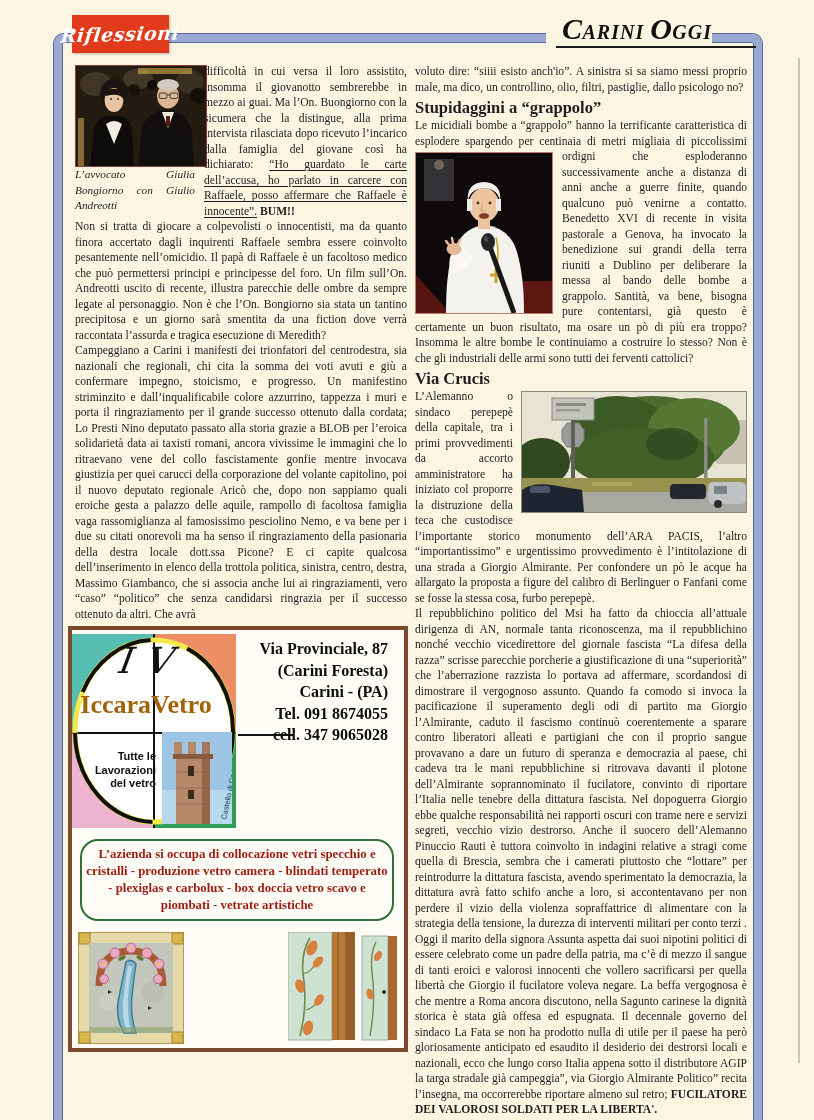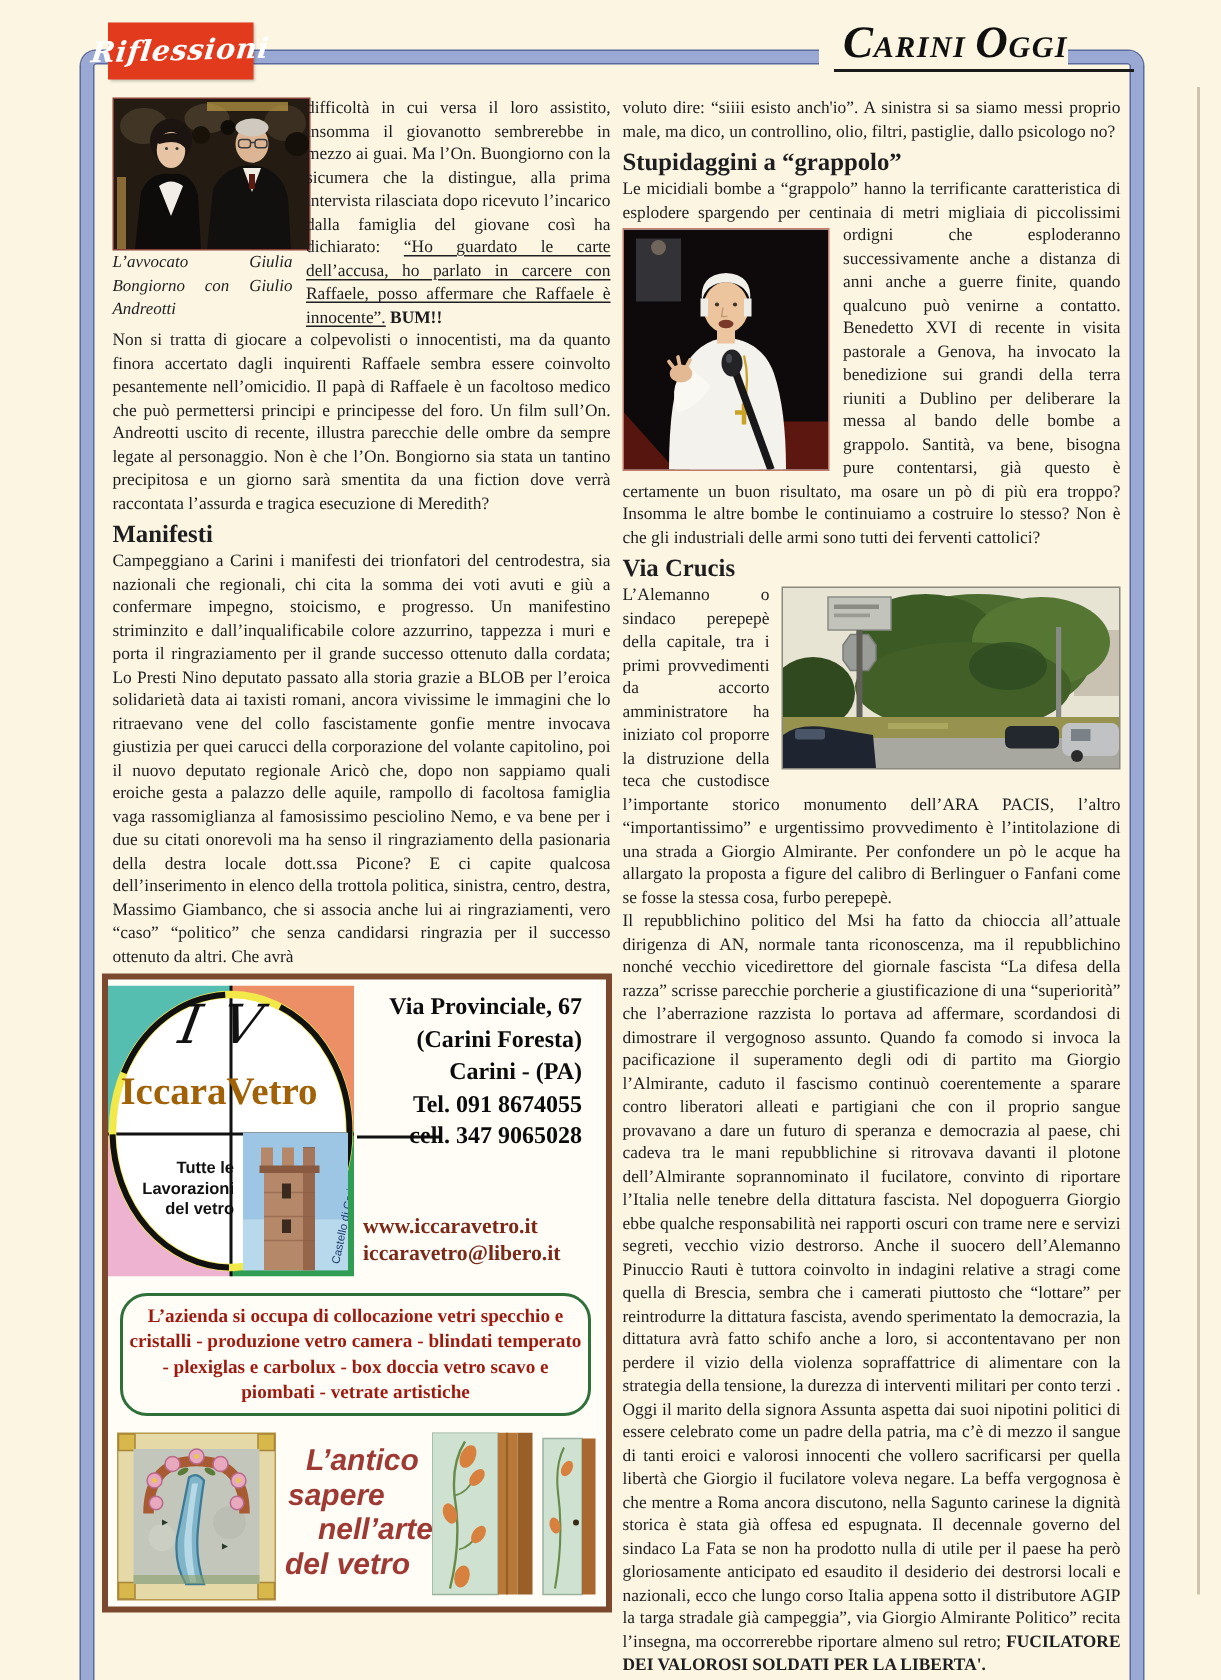--- a/index.html
+++ b/index.html
@@ -146,21 +146,20 @@
           <rect x="83" y="27" width="8" height="5.5" rx="2" fill="none" stroke="#3a3a3a" stroke-width="1"></rect>
           <rect x="94" y="27" width="8" height="5.5" rx="2" fill="none" stroke="#3a3a3a" stroke-width="1"></rect>
           <line x1="91" y1="29" x2="94" y2="29" stroke="#3a3a3a" stroke-width="1"></line>
         </svg>
         <span class="ph-caption">L’avvocato Giulia Bongiorno con Giulio Andreotti</span>
       </span><span>difficoltà in cui versa il loro assistito, insomma il giovanotto sembrerebbe in mezzo ai guai. Ma l’On. Buongiorno con la sicumera che la distingue, alla prima intervista rilasciata dopo ricevuto l’incarico dalla famiglia del giovane così ha dichiarato: </span><span class="u">“Ho guardato le carte dell’accusa, ho parlato in carcere con Raffaele, posso affermare che Raffaele è innocente”.</span><span class="boldtail"> BUM!!</span>
     </p>
 
     <p class="bt">Non si tratta di giocare a colpevolisti o innocentisti, ma da quanto finora accertato dagli inquirenti Raffaele sembra essere coinvolto pesantemente nell’omicidio. Il papà di Raffaele è un facoltoso medico che può permettersi principi e principesse del foro. Un film sull’On. Andreotti uscito di recente, illustra parecchie delle ombre da sempre legate al personaggio. Non è che l’On. Bongiorno sia stata un tantino precipitosa e un giorno sarà smentita da una fiction dove verrà raccontata l’assurda e tragica esecuzione di Meredith?</p>
 
-    <h3 class="sec">Manifesti</h3>
     <p class="bt">Campeggiano a Carini i manifesti dei trionfatori del centrodestra, sia nazionali che regionali, chi cita la somma dei voti avuti e giù a confermare impegno, stoicismo, e progresso. Un manifestino striminzito e dall’inqualificabile colore azzurrino, tappezza i muri e porta il ringraziamento per il grande successo ottenuto dalla cordata;  Lo Presti Nino deputato passato alla storia grazie a BLOB per l’eroica solidarietà data ai taxisti romani, ancora vivissime le immagini che lo ritraevano vene del collo fascistamente gonfie mentre invocava giustizia per quei carucci della corporazione del volante capitolino, poi il nuovo deputato regionale Aricò che, dopo non sappiamo quali eroiche gesta a palazzo delle aquile, rampollo di facoltosa famiglia vaga rassomiglianza al  famosissimo pesciolino Nemo, e va bene per i due su citati onorevoli ma ha senso il ringraziamento della pasionaria della destra locale dott.ssa Picone? E ci capite qualcosa dell’inserimento in elenco della trottola politica, sinistra, centro, destra, Massimo Giambanco, che si associa anche lui ai ringraziamenti, vero “caso” “politico” che senza candidarsi ringrazia per il successo ottenuto da altri. Che avrà</p>
 
     <div class="ad">
       <div class="logo-area">
         <svg class="logo-svg" width="164" height="194" viewBox="0 0 164 194">
           <rect x="0" y="0" width="82" height="97" fill="#56bdb1"></rect>
           <rect x="82" y="0" width="82" height="97" fill="#ec8f66"></rect>
           <rect x="0" y="97" width="82" height="97" fill="#eeb3d0"></rect>
           <rect x="82" y="97" width="82" height="97" fill="#2f9e54"></rect>
           <ellipse cx="82" cy="97" rx="79" ry="91" fill="#ffffff"></ellipse>
@@ -186,31 +185,27 @@
           <line x1="14" y1="56" x2="48" y2="56" stroke="#8a5f46" stroke-width="1" opacity=".6"></line>
           <line x1="14" y1="72" x2="48" y2="72" stroke="#8a5f46" stroke-width="1" opacity=".6"></line>
           <rect x="26" y="34" width="6" height="10" fill="#3a2a1e"></rect>
           <rect x="26" y="58" width="6" height="9" fill="#3a2a1e"></rect>
           <text x="64" y="88" transform="rotate(-78 64 88)" font-size="7.5" fill="#1a3a6a" font-family="Liberation Sans, sans-serif">Castello di Carini</text>
         </svg>
         <div class="crosshair-ext"></div>
       </div>
 
       <div class="ad-address">
-        <span>Via Provinciale, 67</span>
+        <span>Via Provinciale, 87</span>
         <span>(Carini Foresta)</span>
         <span>Carini - (PA)</span>
         <span>Tel. 091 8674055</span>
         <span>cell. 347 9065028</span>
       </div>
 
-      <div class="ad-web">
-        <span>www.iccaravetro.it</span>
-        <span>iccaravetro@libero.it</span>
-      </div>
 
       <div class="services-box">L’azienda si occupa di collocazione vetri specchio e cristalli - produzione vetro camera - blindati temperato - plexiglas e carbolux - box doccia vetro scavo e piombati - vetrate artistiche</div>
 
       <svg class="glass-left" width="106" height="112" viewBox="0 0 106 112">
         <rect width="106" height="112" fill="#e6d9a8" stroke="#b89a50" stroke-width="2"></rect>
         <rect x="1" y="1" width="11" height="11" fill="#d8b84a" stroke="#a8853a"></rect>
         <rect x="94" y="1" width="11" height="11" fill="#d8b84a" stroke="#a8853a"></rect>
         <rect x="1" y="100" width="11" height="11" fill="#d8b84a" stroke="#a8853a"></rect>
         <rect x="94" y="100" width="11" height="11" fill="#d8b84a" stroke="#a8853a"></rect>
         <rect x="11" y="11" width="84" height="90" fill="#c3c7bb"></rect>
@@ -231,26 +226,20 @@
           <circle cx="81" cy="32" r="1.6" fill="#e8c84a"></circle>
         <ellipse cx="44" cy="26" rx="4" ry="2" fill="#5a7a3a" transform="rotate(-30 44 26)"></ellipse>
         <ellipse cx="62" cy="26" rx="4" ry="2" fill="#5a7a3a" transform="rotate(30 62 26)"></ellipse>
         <path d="M48,30 Q44,50 40,70 Q38,88 46,101 L58,101 Q52,84 54,64 Q56,44 58,32 Q53,26 48,30 Z" fill="#7fb4c9" stroke="#3d7a96" stroke-width="1.5"></path>
         <path d="M50,34 Q47,52 45,70 Q44,86 49,100 L53,100 Q49,84 50,64 Q52,44 54,34 Z" fill="#c5e2ec" opacity=".8"></path>
         <path d="M30,58 l4,2 -4,2 z" fill="#2a3a2a"></path>
           <path d="M70,74 l4,2 -4,2 z" fill="#2a3a2a"></path>
         <rect x="11" y="95" width="84" height="6" fill="#8aa06a" opacity=".6"></rect>
       </svg>
 
-      <div class="slogan">
-        <span class="s1">L’antico</span>
-        <span class="s2">sapere</span>
-        <span class="s3">nell’arte</span>
-        <span class="s4">del vetro</span>
-      </div>
 
       <svg class="doors" width="112" height="112" viewBox="0 0 112 112">
         <rect x="0" y="0" width="44" height="108" fill="#cfe2d2" stroke="#9ab0a0" stroke-width="1"></rect>
         <path d="M12,104 Q20,72 15,42 Q13,20 22,6" fill="none" stroke="#6a8a4a" stroke-width="1.6"></path>
         <path d="M15,42 Q24,40 28,30" fill="none" stroke="#6a8a4a" stroke-width="1.2"></path>
         <path d="M18,78 Q26,76 30,68" fill="none" stroke="#6a8a4a" stroke-width="1.2"></path>
         <ellipse cx="24" cy="16" rx="5" ry="8" fill="#d8803e" transform="rotate(25 24 16)"></ellipse>
         <ellipse cx="30" cy="30" rx="4" ry="6.5" fill="#d8803e" transform="rotate(40 30 30)"></ellipse>
         <ellipse cx="12" cy="54" rx="4.5" ry="7" fill="#d8803e" transform="rotate(-20 12 54)"></ellipse>
         <ellipse cx="31" cy="68" rx="4" ry="6.5" fill="#d8803e" transform="rotate(35 31 68)"></ellipse>

